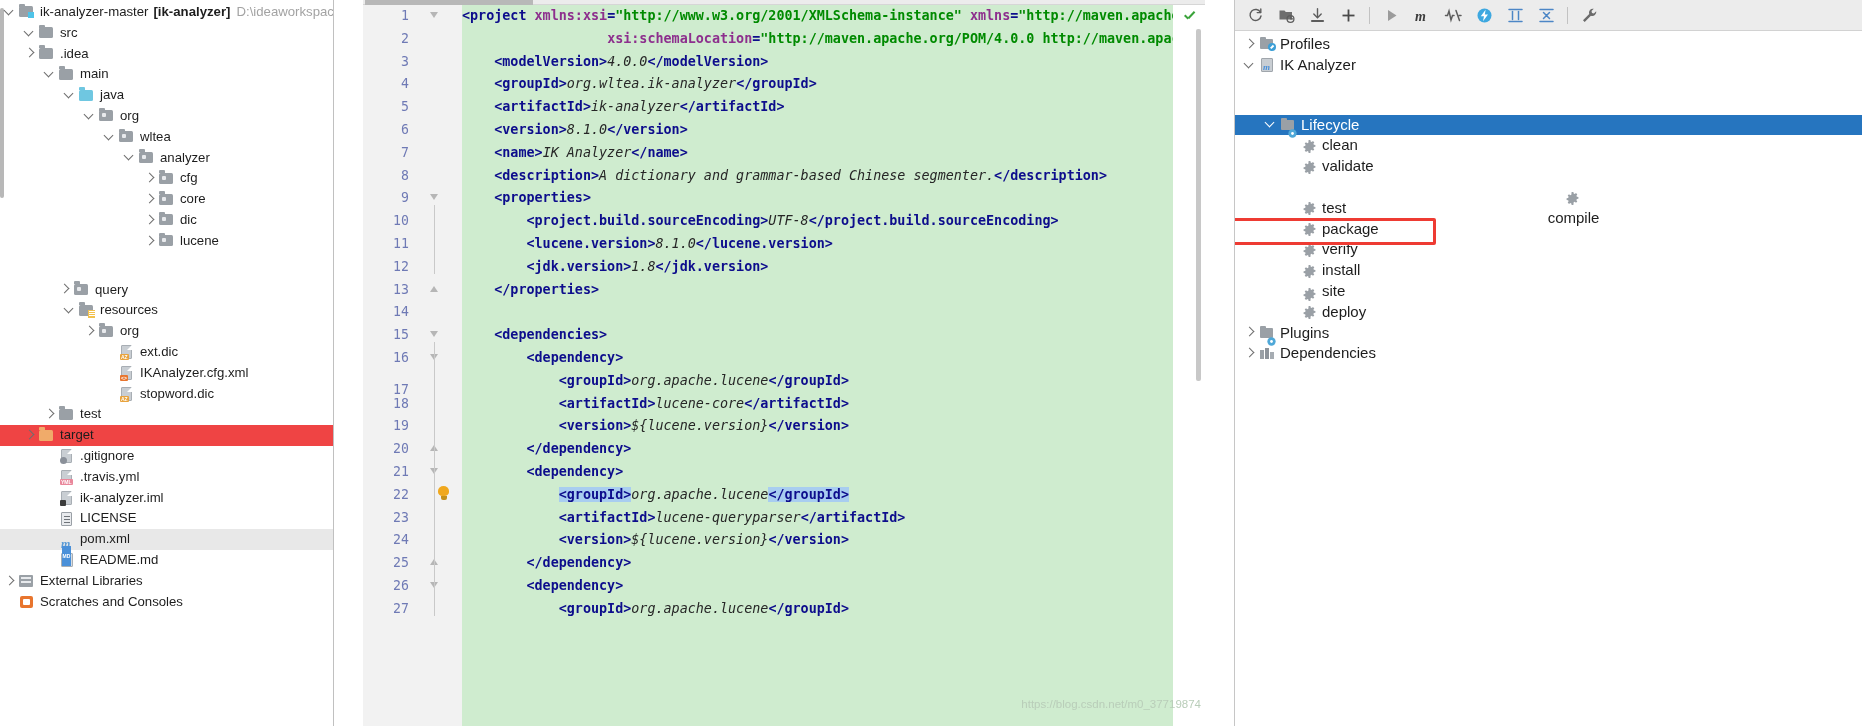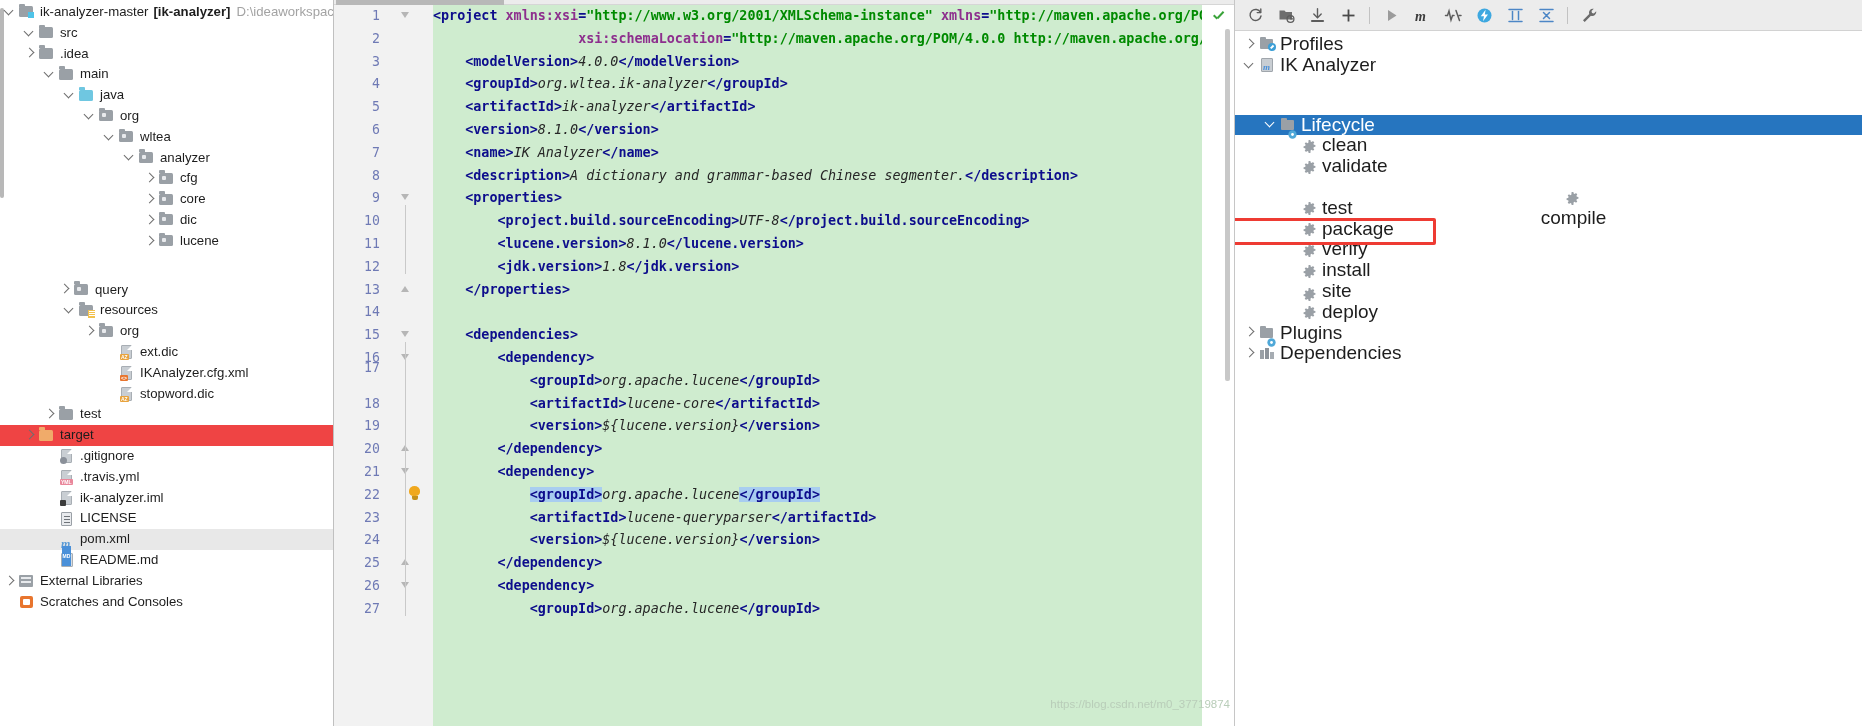--- a/index.html
+++ b/index.html
@@ -4,21 +4,21 @@
 <style>
   * { margin:0; padding:0; box-sizing:border-box; }
   html,body { width:1862px; height:726px; overflow:hidden; }
   body {
     font-family:"Liberation Sans", sans-serif;
     font-size:13px;
     background:#ffffff;
     color:#1d1d1d;
     -webkit-font-smoothing:antialiased;
   }
-  .app { display:flex; width:1862px; height:726px; }
+  .app { display:flex; width:1862px; height:726px;gap:29px; }
 
   
   .project-pane {
     width:334px; height:726px;
     background:#ffffff;
     border-right:1px solid #c0c0c0;
     position:relative;
     overflow:hidden;
     flex:0 0 334px;
   }
@@ -210,21 +210,21 @@
     display:flex; align-items:center; padding-left:5px; gap:1px;
   }
   .tb-btn {
     width:30px; height:27px; display:flex; align-items:center; justify-content:center;
     cursor:default; border-radius:2px;
   }
   .tb-sep { width:1px; height:17px; background:#c2c2c2; margin:0 5px; }
   .maven-tree { padding-top:3px; position:relative; }
   .mrow {
     height:20.8px; display:flex; align-items:center; white-space:nowrap;
-    font-size:19px; line-height:20.8px; cursor:default;
+    font-size:15px; line-height:20.8px; cursor:default;
   }
   .mrow.selected { background:#2675bf; color:#ffffff; }
   .mrow.selected .mlbl { color:#ffffff; }
   .marrow { width:13px; height:13px; flex:0 0 13px; position:relative; margin-right:2px; }
   .marrow.collapsed::before, .marrow.expanded::before {
     content:''; position:absolute; left:3px; top:2px; width:6px; height:6px;
     border-right:1.7px solid #6e6e6e; border-bottom:1.7px solid #6e6e6e;
   }
   .marrow.collapsed::before { transform:rotate(-45deg); }
   .marrow.expanded::before { transform:rotate(45deg); left:2px; top:1px; }
@@ -498,21 +498,21 @@
         <div class="ln" style="top: 136.8px;">7</div>
         <div class="ln" style="top: 159.6px;">8</div>
         <div class="ln" style="top: 182.4px;">9</div>
         <div class="ln" style="top: 205.2px;">10</div>
         <div class="ln" style="top: 228px;">11</div>
         <div class="ln" style="top: 250.8px;">12</div>
         <div class="ln" style="top: 273.6px;">13</div>
         <div class="ln" style="top: 296.4px;">14</div>
         <div class="ln" style="top: 319.2px;">15</div>
         <div class="ln" style="top: 342px;">16</div>
-        <div class="ln" style="top: 352px; margin-left: 24px;">17</div>
+        <div class="ln" style="top: 374px; margin-left: 24px;">17</div>
         <div class="ln" style="top: 387.6px;">18</div>
         <div class="ln" style="top: 410.4px;">19</div>
         <div class="ln" style="top: 433.2px;">20</div>
         <div class="ln" style="top: 456px;">21</div>
         <div class="ln" style="top: 478.8px;">22</div>
         <div class="ln" style="top: 501.6px;">23</div>
         <div class="ln" style="top: 524.4px;">24</div>
         <div class="ln" style="top: 547.2px;">25</div>
         <div class="ln" style="top: 570px;">26</div>
         <div class="ln" style="top: 592.8px;">27</div>

